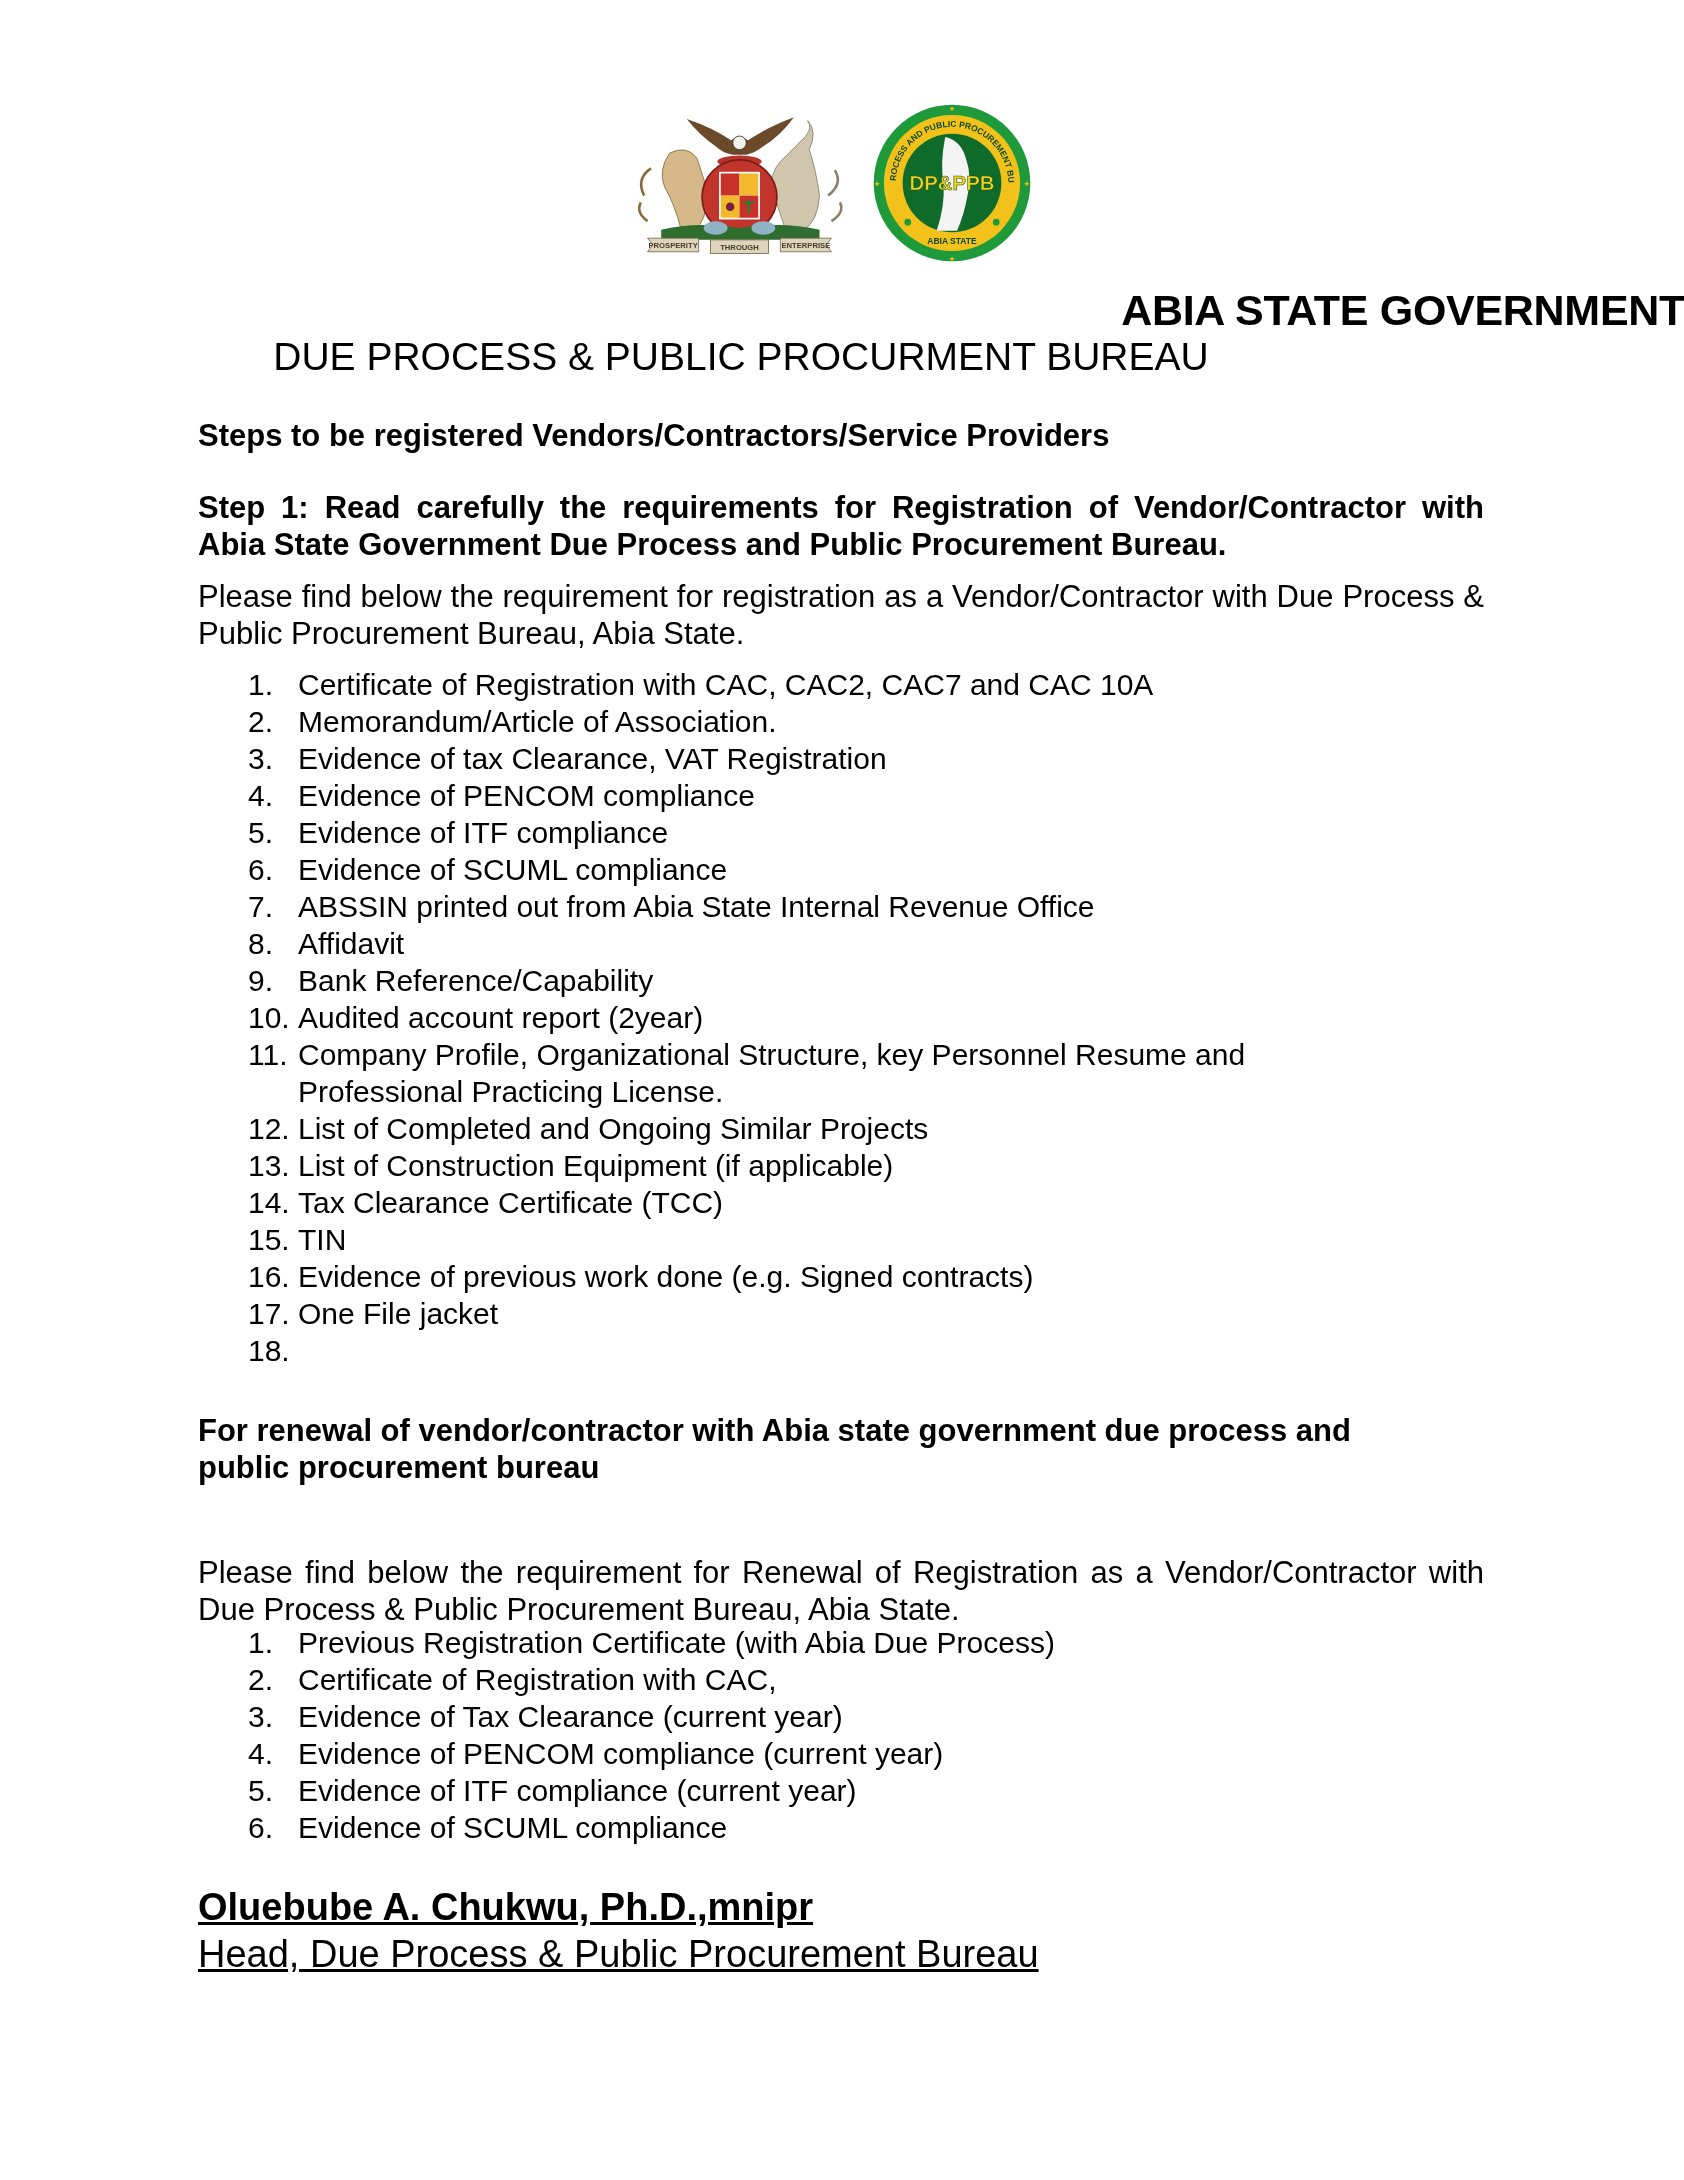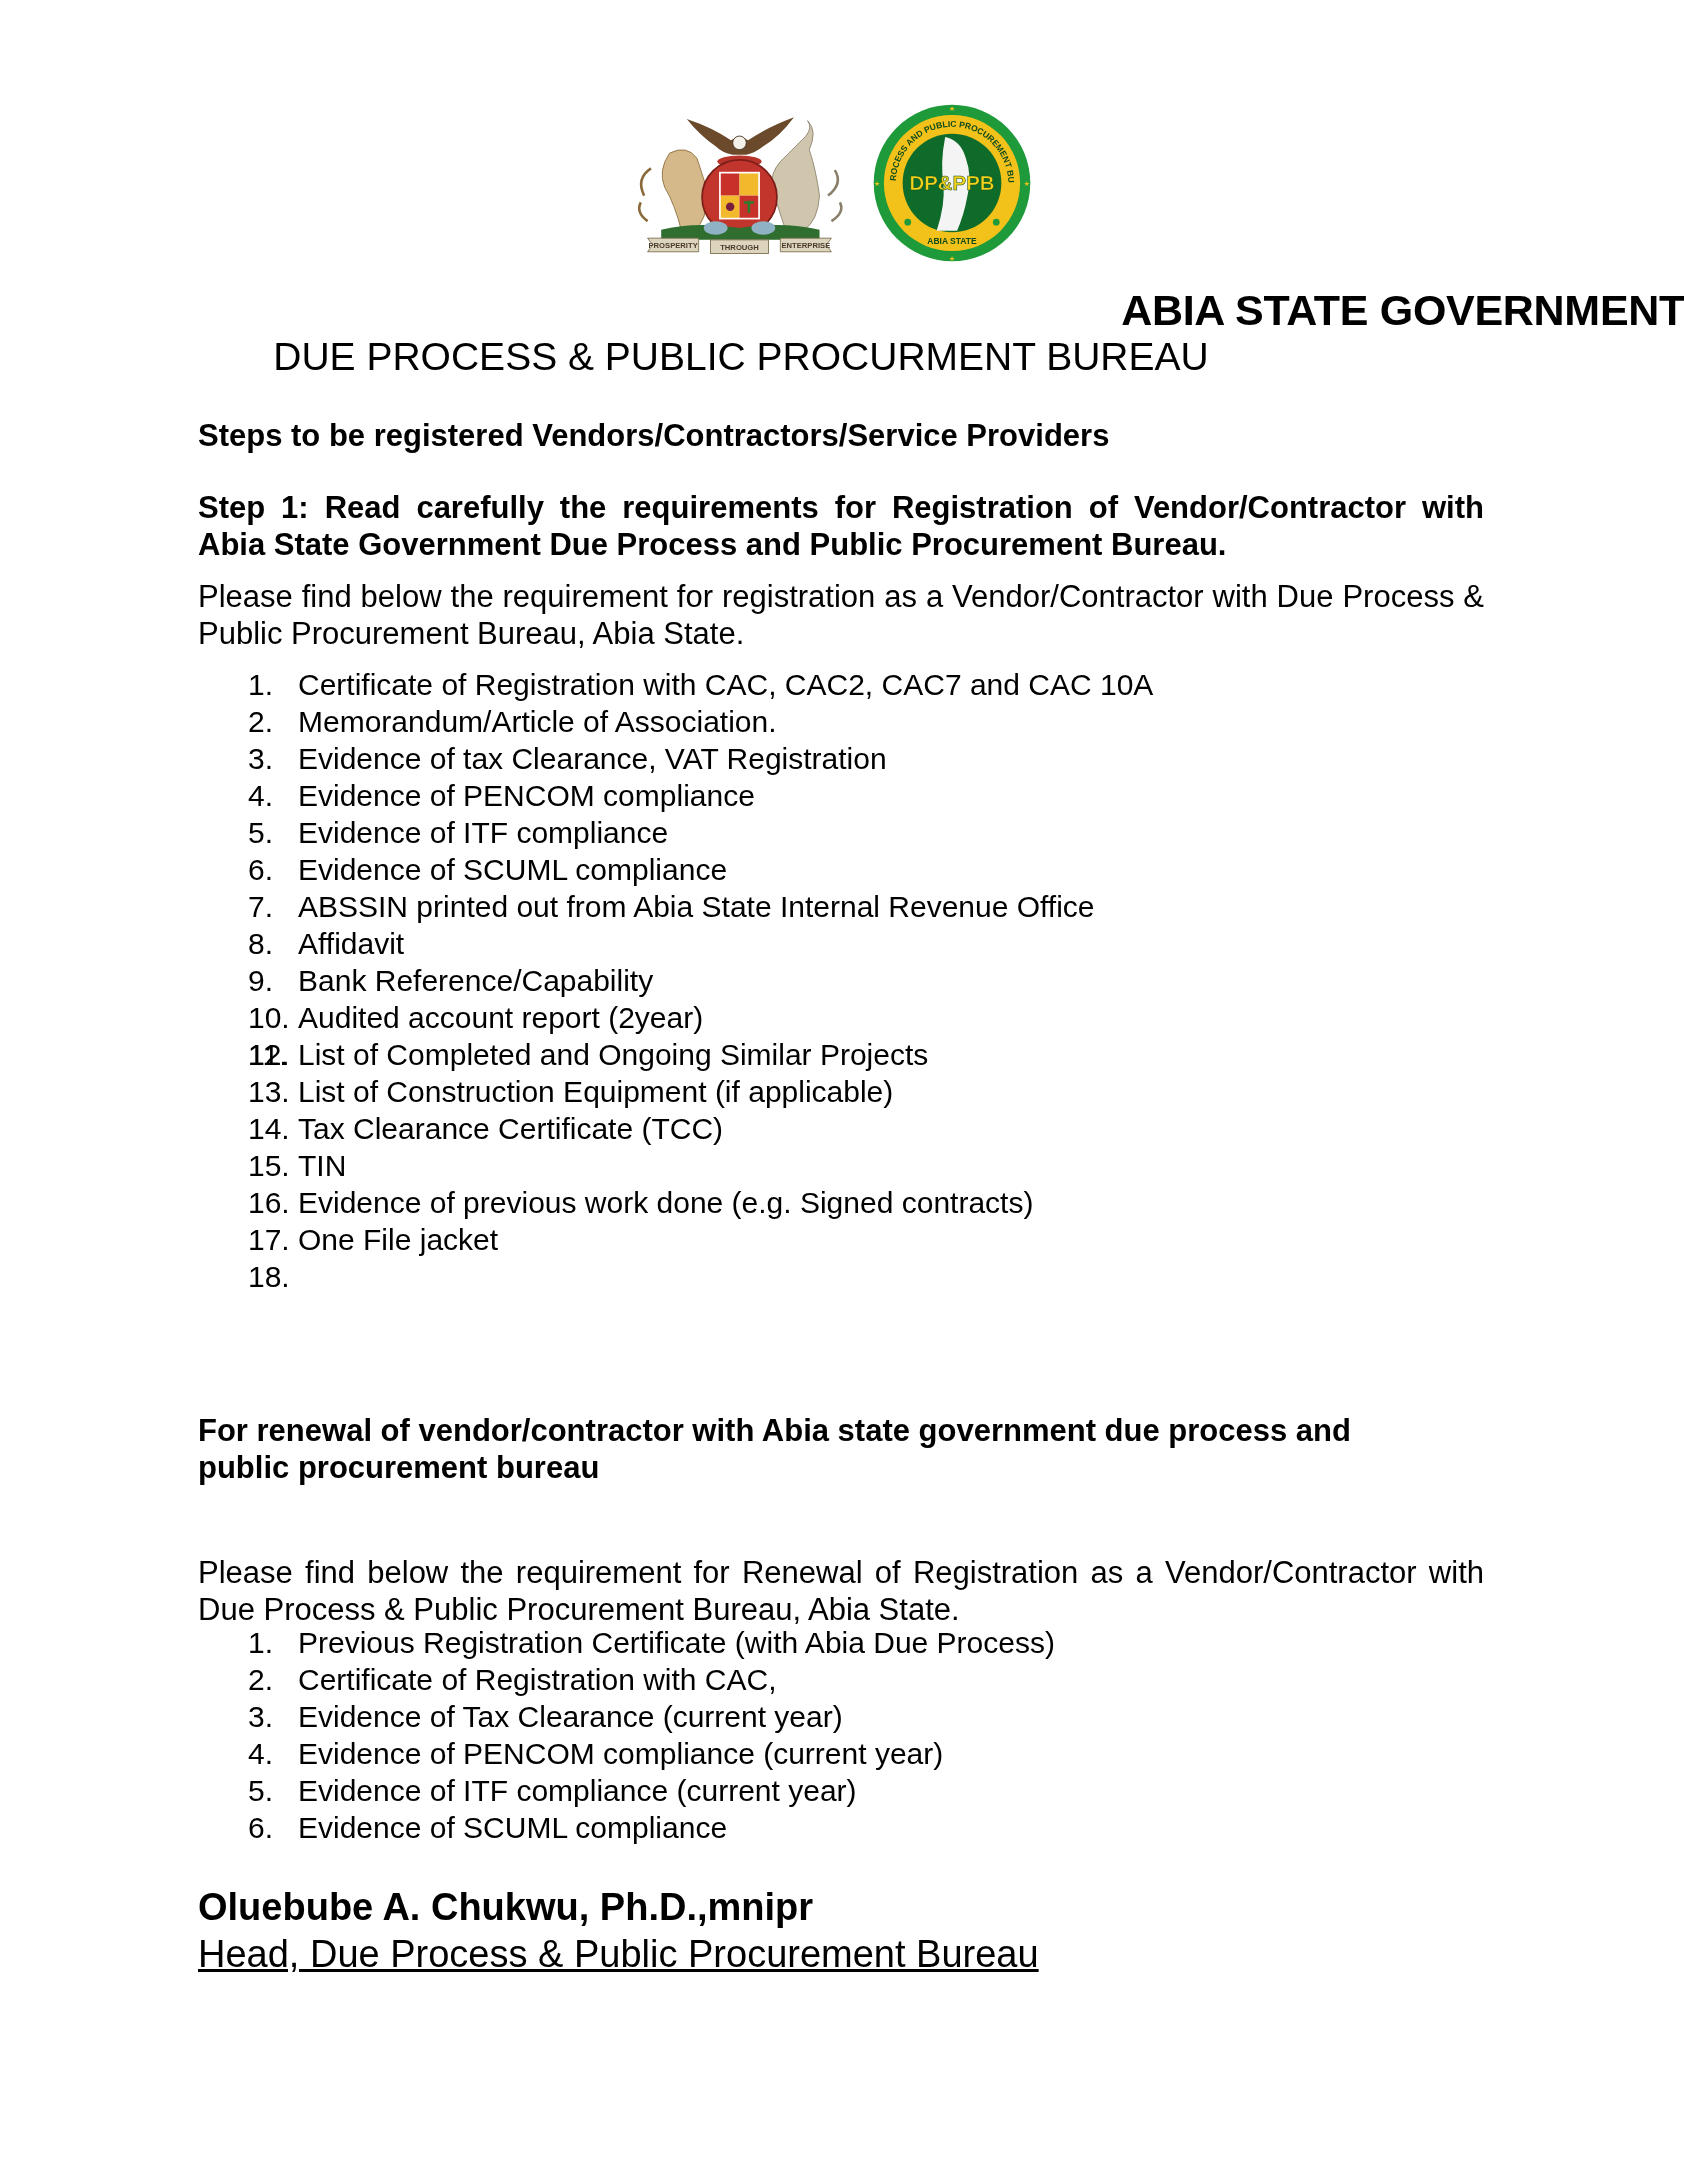--- a/index.html
+++ b/index.html
@@ -25,21 +25,21 @@
       position: absolute; left: 198px; width: 1286px;
       font-size: 31px; line-height: 37px;
     }
     .bold { font-weight: bold; }
     .justify { text-align: justify; text-align-last: left; }
 
     .list { position: absolute; left: 198px; width: 1286px; margin: 0; padding: 0; list-style: none; }
     .list li { position: relative; font-size: 30px; line-height: 37px; padding-left: 100px; }
     .list li .num { position: absolute; left: 50px; top: 0; }
 
-    .sig-name { position: absolute; left: 198px; top: 1884px; font-size: 38px; line-height: 46px; font-weight: bold; }
+    .sig-name { position: absolute; left: 198px; top: 1884px; font-size: 38px; line-height: 46px; font-weight: bold; text-decoration: underline; }
     .sig-title { position: absolute; left: 198px; top: 1931px; font-size: 38px; line-height: 46px; text-decoration: underline; }
   </style>
 </head>
 <body>
 
 <div class="logos">
 
   <svg class="coat" viewBox="0 0 264 188" xmlns="http://www.w3.org/2000/svg">
 
     <path d="M70 20 Q100 30 122 45 Q132 38 142 45 Q164 30 196 18 Q180 40 160 52 Q150 60 140 62 L124 62 Q112 60 104 52 Q86 40 70 20Z" fill="#6b4a2b"></path>
@@ -110,21 +110,21 @@
   <li><span class="num">1.</span><span>Certificate of Registration with CAC, CAC2, CAC7 and CAC 10A</span></li>
   <li><span class="num">2.</span><span>Memorandum/Article of Association.</span></li>
   <li><span class="num">3.</span><span>Evidence of tax Clearance, VAT Registration</span></li>
   <li><span class="num">4.</span><span>Evidence of PENCOM compliance</span></li>
   <li><span class="num">5.</span><span>Evidence of ITF compliance</span></li>
   <li><span class="num">6.</span><span>Evidence of SCUML compliance</span></li>
   <li><span class="num">7.</span><span>ABSSIN printed out from Abia State Internal Revenue Office</span></li>
   <li><span class="num">8.</span><span>Affidavit</span></li>
   <li><span class="num">9.</span><span>Bank Reference/Capability</span></li>
   <li><span class="num">10.</span><span>Audited account report (2year)</span></li>
-  <li style="padding-right:119px;"><span class="num">11.</span></li>
+  <li style="padding-right:119px;"><span class="num">11.</span><span>Company Profile, Organizational Structure, key Personnel Resume and Professional Practicing License.</span></li>
   <li><span class="num">12.</span><span>List of Completed and Ongoing Similar Projects</span></li>
   <li><span class="num">13.</span><span>List of Construction Equipment (if applicable)</span></li>
   <li><span class="num">14.</span><span>Tax Clearance Certificate (TCC)</span></li>
   <li><span class="num">15.</span><span>TIN</span></li>
   <li><span class="num">16.</span><span>Evidence of previous work done (e.g. Signed contracts)</span></li>
   <li><span class="num">17.</span><span>One File jacket</span></li>
   <li><span class="num">18.</span></li>
 </ol>
 
 <div class="text bold" style="top:1412px; width:1227px;">For renewal of vendor/contractor with Abia state government due process and public procurement bureau</div>

